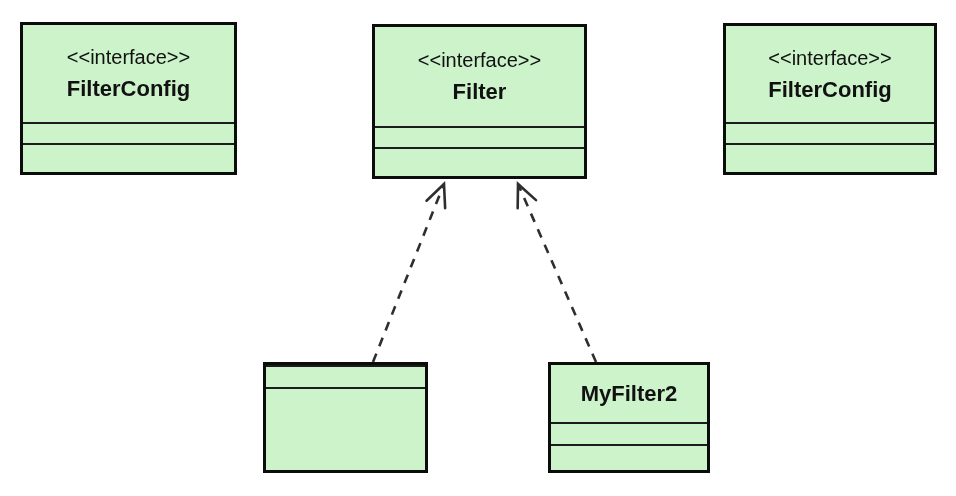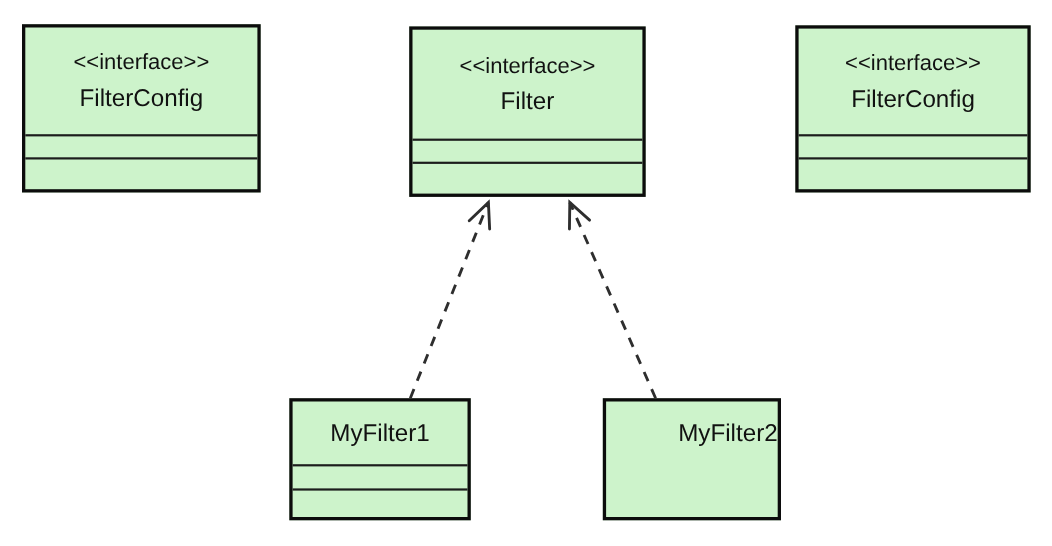--- a/index.html
+++ b/index.html
@@ -43,21 +43,21 @@
   }
   .stereotype {
     font-size: 20px;
     font-weight: 400;
     letter-spacing: 0px;
     line-height: 1;
     white-space: nowrap;
   }
   .classname {
     font-size: 22px;
-    font-weight: 400;
+    font-weight: 700;
     line-height: 1;
     white-space: nowrap;
   }
   .compartment {
     border-top: 2px solid #1c1c1c;
     box-sizing: border-box;
   }
   .big .compartment.attrs   { height: 21px; }
   .big .compartment.methods { height: 29px; }
   .small .compartment.attrs   { height: 22px; }
@@ -99,28 +99,25 @@
   <div class="uml-box big" style="left:723px; top:23px; width:214px; height:152px;">
     <div class="uml-header">
       <div class="stereotype">&lt;&lt;interface&gt;&gt;</div>
       <div class="classname">FilterConfig</div>
     </div>
     <div class="compartment attrs"></div>
     <div class="compartment methods"></div>
   </div>
 
   <div class="uml-box small" style="left:263px; top:362px; width:165px; height:111px;">
-    <div class="uml-header">
-      <div class="classname">MyFilter1</div>
-    </div>
     <div class="compartment attrs"></div>
     <div class="compartment methods"></div>
   </div>
 
-  <div class="uml-box small" style="left:548px; top:362px; width:162px; height:111px;align-items:flex-end;">
+  <div class="uml-box small" style="left:548px; top:362px; width:162px; height:111px;">
     <div class="uml-header">
       <div class="classname">MyFilter2</div>
     </div>
     <div class="compartment attrs"></div>
     <div class="compartment methods"></div>
   </div>
 
 </div>
 
 </body></html>

